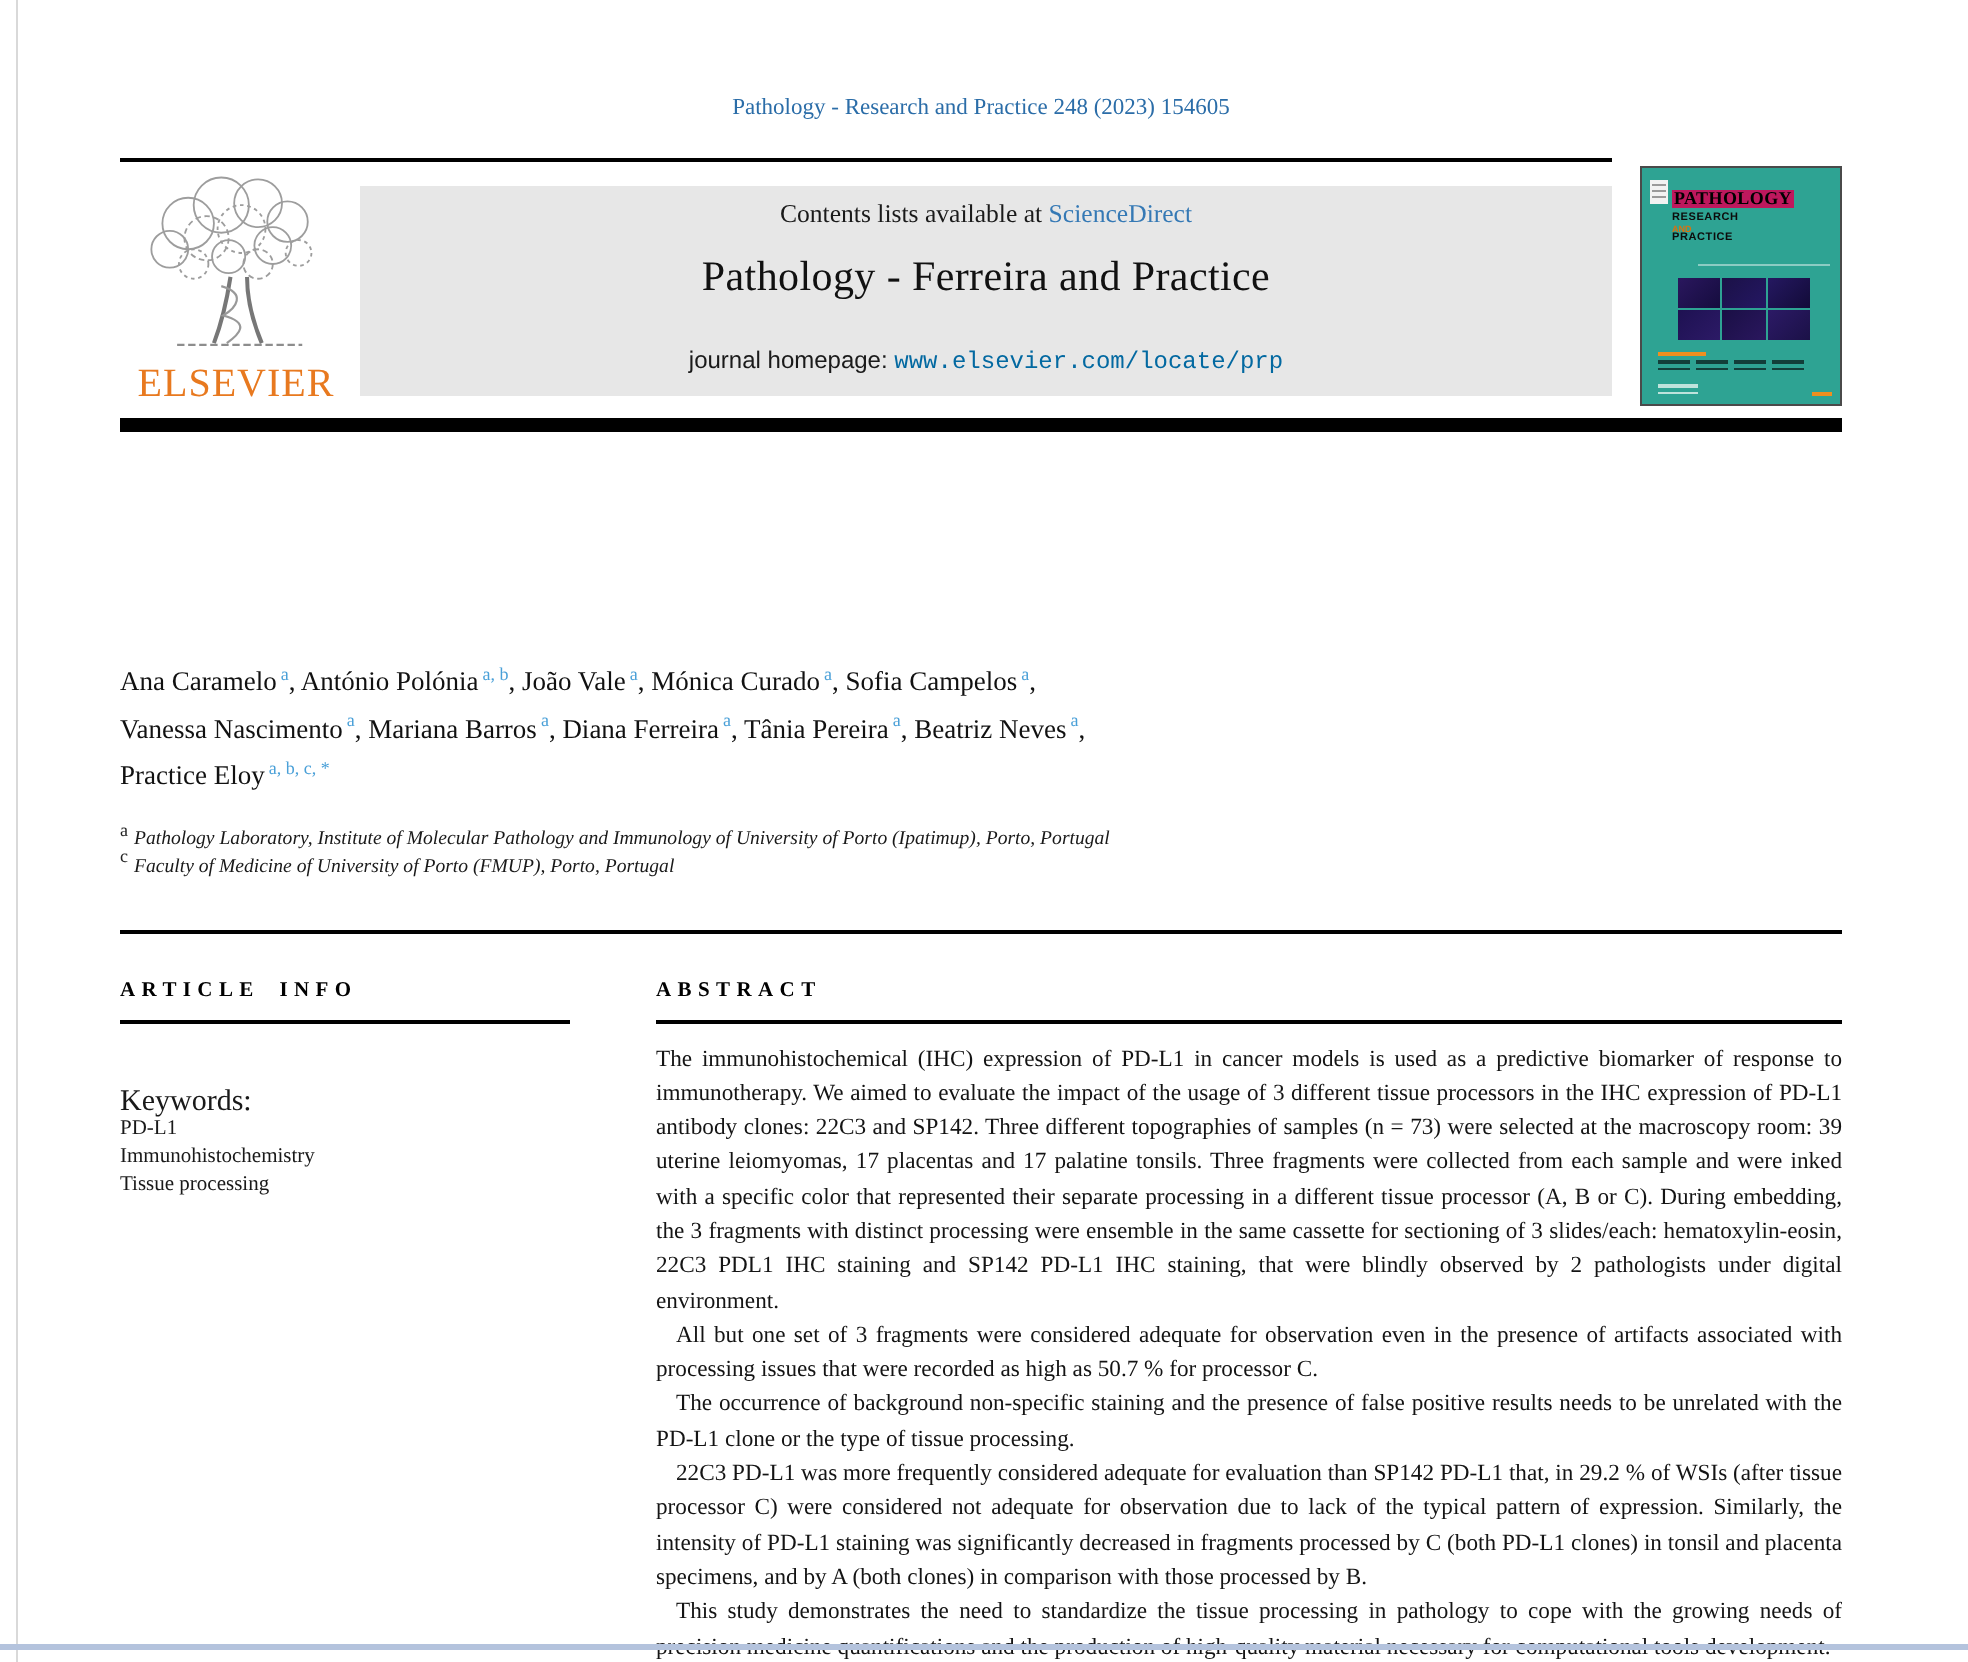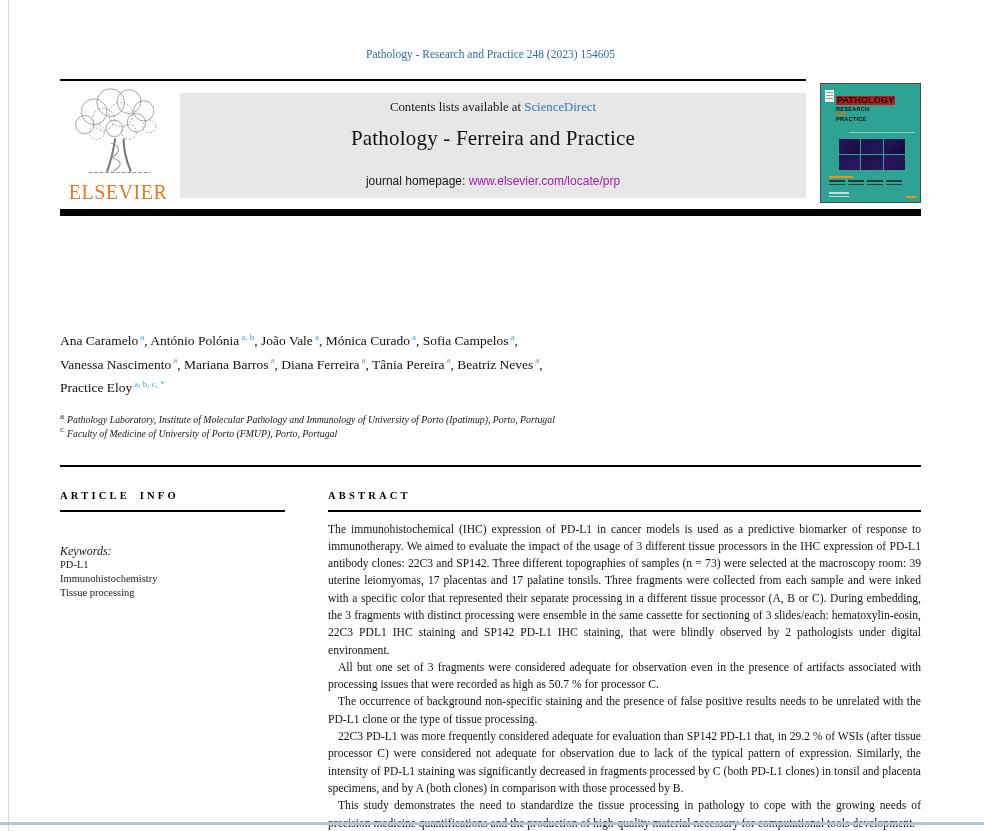--- a/index.html
+++ b/index.html
@@ -45,21 +45,21 @@
   .contents-line .link { color:#3579b5; }
   .journal-title {
     position:absolute; left:0; top:33px; width:100%; text-align:center;
     font-size:21px; color:#111; letter-spacing:.2px;
   }
   .homepage-line {
     position:absolute; left:0; bottom:10px; width:100%; text-align:center;
     font-family:"Liberation Sans", sans-serif;
     font-size:12px; color:#1a1a1a;
   }
-  .homepage-line .link { color:#a21caf; }
+  .homepage-line .link { color:#0369a1;font-family:Liberation Mono, monospace; }
 
   .elsevier-block {
     position:absolute; left:58px; top:86px; width:120px; height:118px;
   }
   .elsevier-tree { position:absolute; left:4px; top:0; }
   .elsevier-word {
     position:absolute; left:0; bottom:0; width:120px; text-align:center;
     font-size:20px; color:#e8791f; letter-spacing:.5px;
   }
 
@@ -67,22 +67,22 @@
   .cover {
     position:absolute; left:820px; top:83px; width:101px; height:120px;
     background:#2ea393; border:1px solid #4a4a4a; overflow:hidden;
   }
   .cover-elsbox {
     position:absolute; left:4px; top:6px; width:9px; height:12px; background:#f2f2f2;
   }
   .cover-elsbox i { display:block; height:1px; background:#9a9a9a; margin:2px 1px 0 1px; }
   .cover-titles { position:absolute; left:15px; top:6px; line-height:1.05; }
   .cover-t1 {
-    display:inline-block; background:#b91c1c; color:#000;
-    font-family:Liberation Sans, sans-serif; font-weight:700; font-size:9px; letter-spacing:.2px;
+    display:inline-block; background:#be185d; color:#000;
+    font-family:Liberation Serif, serif; font-weight:700; font-size:9px; letter-spacing:.2px;
     padding:0 1px;
   }
   .cover-t2, .cover-t4 {
     font-family:"Liberation Sans", sans-serif; font-weight:700; font-size:5.5px; color:#0c0c0c; letter-spacing:.3px;
   }
   .cover-t3 { font-family:"Liberation Sans", sans-serif; font-weight:700; font-size:4.5px; color:#d8720f; }
   .cover-sep { position:absolute; left:28px; top:48px; width:66px; height:1px; background:rgba(255,255,255,.45); }
   .cover-grid {
     position:absolute; left:18px; top:55px; width:66px;
     display:grid; grid-template-columns:repeat(3,1fr); gap:1px;
@@ -139,21 +139,21 @@
   .col-left  { width:225px; flex:0 0 225px; }
   .col-gap   { flex:0 0 43px; }
   .col-right { flex:1 1 auto; }
 
   .sec-heading {
     font-size:10.5px; font-weight:700; color:#000;
     letter-spacing:3.2px; word-spacing:4px;
   }
   .sec-rule { height:1.5px; background:#000; margin-top:9px; margin-bottom:9px; }
 
-  .kw-label { font-size:12px; font-style:italic; color:#191919; line-height:14px;margin-top:32px; }
+  .kw-label { font-size:15px; color:#191919; line-height:14px;margin-top:32px; }
   .kw-item  { font-size:10.5px; color:#191919; line-height:14px; }
 
   .abstract-text p {
     font-size:11.6px; line-height:17.3px; color:#141414;
     text-align:justify;
   }
   .abstract-text p.ind { text-indent:10px; }
 </style>
 </head>
 <body>

